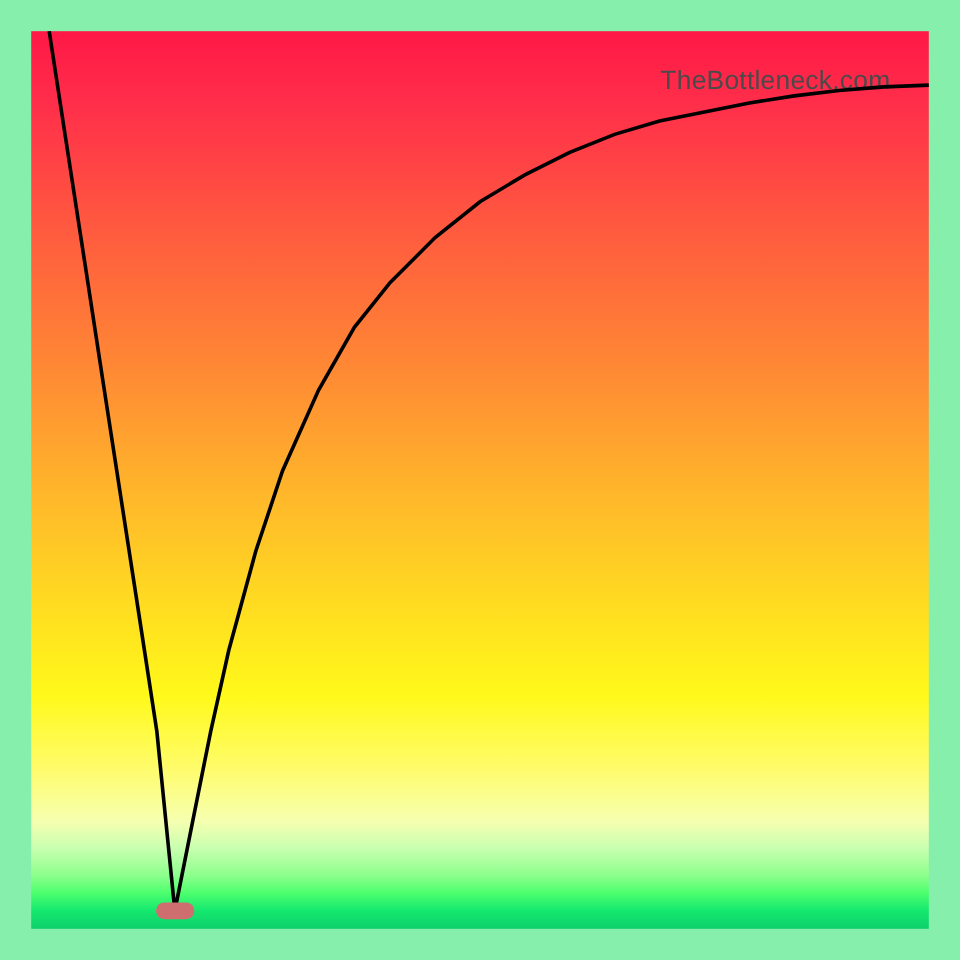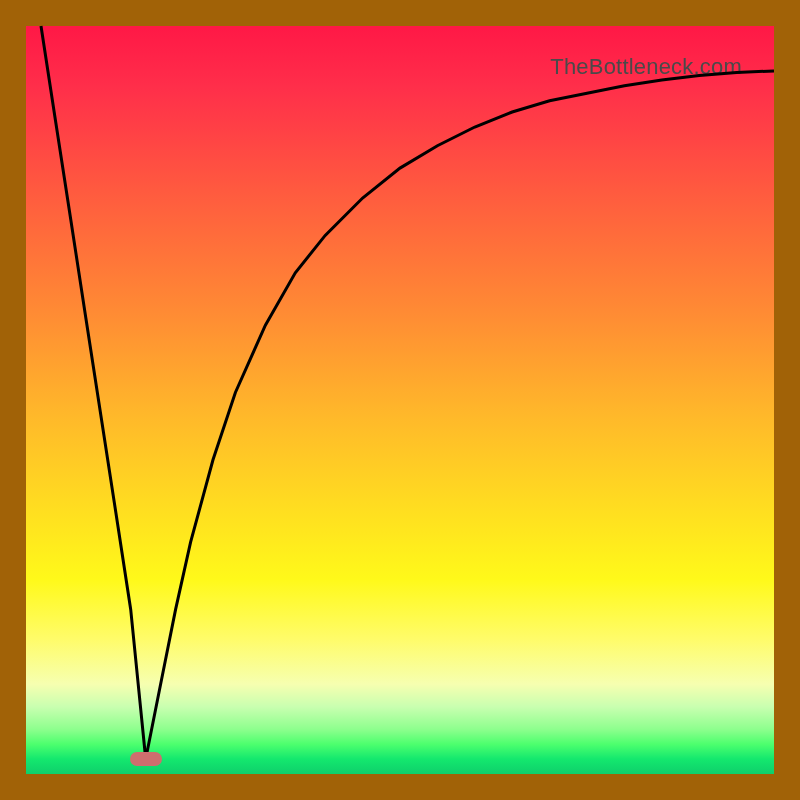--- a/index.html
+++ b/index.html
@@ -8,21 +8,21 @@
     width: 800px;
     height: 800px;
     overflow: hidden;
     background: #000;
     font-family: Arial, Helvetica, sans-serif;
   }
   .frame {
     position: relative;
     width: 800px;
     height: 800px;
-    background: #a16207;
+    background: #86efac;
     text-align: center;
   }
   .plot-area {
     position: absolute;
     left: 26px;
     top: 26px;
     width: 748px;
     height: 748px;
     
     background: linear-gradient(to bottom,

